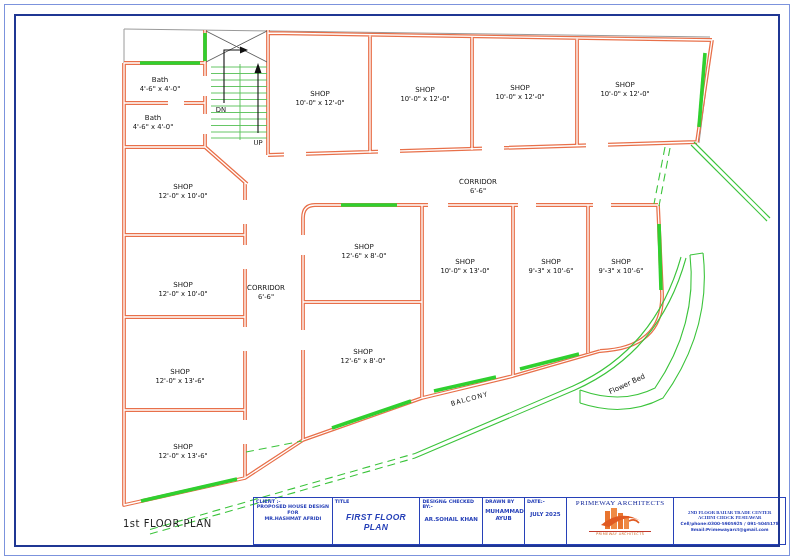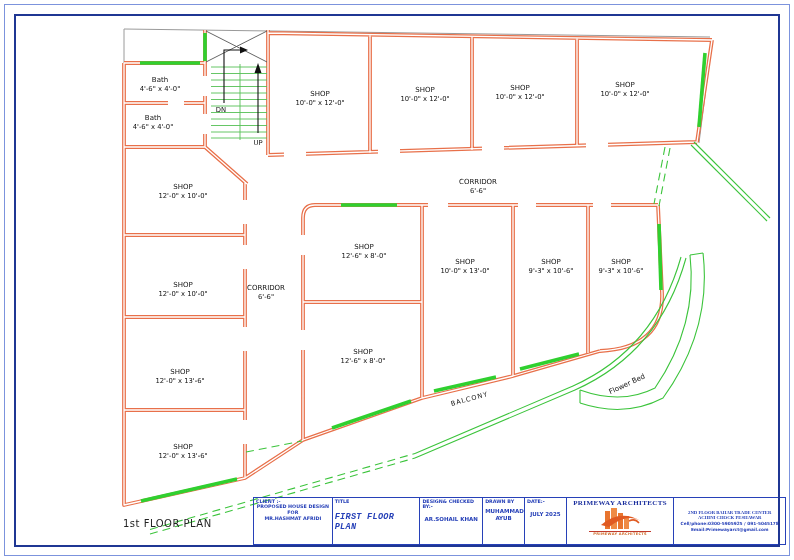--- a/index.html
+++ b/index.html
@@ -16,25 +16,25 @@
   .tblock{position:absolute;left:253px;top:497px;width:533px;height:48px;border:1.6px solid #2741b8;
           display:flex;box-sizing:border-box;color:#2741b8;}
   .tcell{border-right:1.6px solid #2741b8;box-sizing:border-box;position:relative;padding:1px 2px;overflow:hidden;}
   .tcell:last-child{border-right:none;}
   .tlabel{font-size:4.8px;font-weight:bold;text-align:left;}
   .c-client{width:79px;}
   .c-title{width:88px;}
   .c-design{width:63px;}
   .c-drawn{width:42px;}
   .c-date{width:42px;}
-  .c-logo{width:108px;padding:0;font-weight:bold;}
+  .c-logo{width:108px;padding:0;}
   .c-contact{width:111px;display:flex;flex-direction:column;justify-content:center;}
   .client-lines div{font-size:4.8px;font-weight:bold;text-align:center;line-height:1.25;}
-  .title-value{font-family:Liberation Mono, monospace;font-style:italic;font-weight:bold;
-               font-size:8.5px;text-align:left;margin-top:8px;letter-spacing:.3px;}
+  .title-value{font-family:Liberation Sans, sans-serif;font-style:italic;font-weight:bold;
+               font-size:8.5px;text-align:center;margin-top:8px;letter-spacing:.3px;}
   .design-value,.date-value{font-size:5.5px;font-weight:bold;text-align:center;margin-top:7px;}
   .drawn-value{font-size:5.5px;font-weight:bold;text-align:center;margin-top:4px;line-height:1.2;}
   .firm-name{font-family:"Liberation Serif",serif;font-size:7px;color:#1b2f9e;text-align:center;
              letter-spacing:.4px;margin-top:1px;white-space:nowrap;}
   .logo-wrap{text-align:center;line-height:0;}
   .logo-caption{font-size:3.6px;color:#d06a2a;text-align:center;letter-spacing:.3px;border-top:.8px solid #c0392b;
                 width:62px;margin:0 auto;line-height:1.4;}
   .contact-l1,.contact-l2{font-family:"Liberation Serif",serif;font-size:4.7px;font-weight:bold;text-align:center;line-height:1.2;}
   .contact-l3,.contact-l4{font-size:4.3px;font-weight:bold;text-align:center;line-height:1.3;}
 </style>

